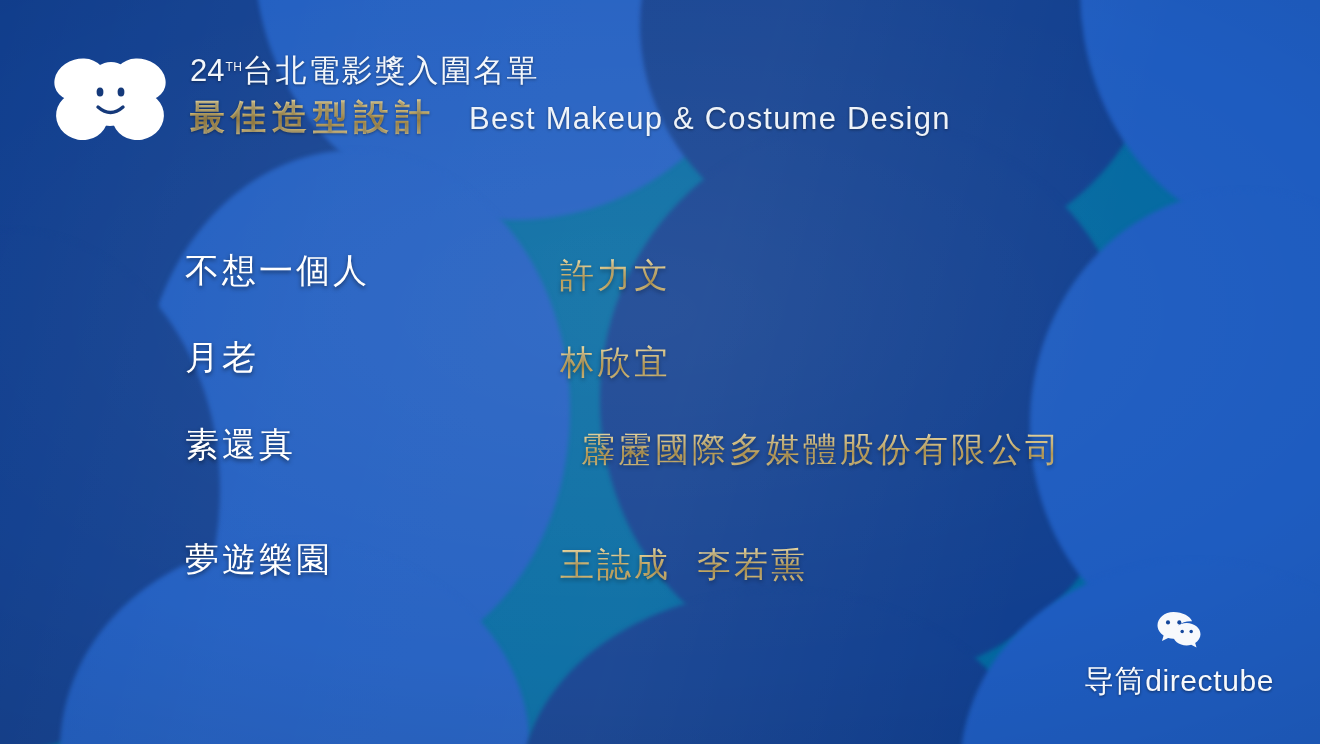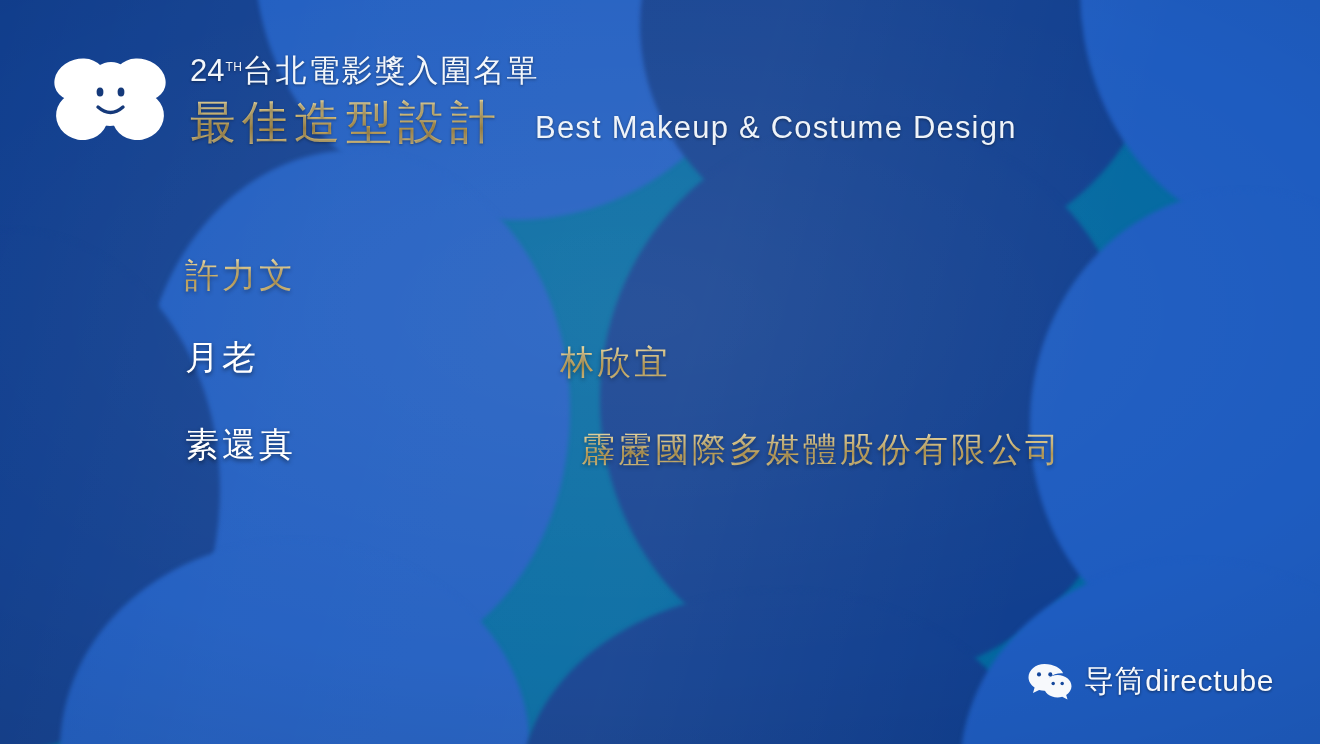--- a/index.html
+++ b/index.html
@@ -86,23 +86,23 @@
   .line-top-cn { margin-left:1px; letter-spacing:2px; }
 
   .line-sub {
     display:flex;
     align-items:baseline;
     margin-top:9px;
     line-height:1.12;
     white-space:nowrap;
   }
   .award-cn {
-    font-size:46px;
+    font-size:35px;
     letter-spacing:6px;
-    font-weight:normal;
+    font-weight:bold;
     background:linear-gradient(180deg,#f7e7ae 0%,#e3c97e 42%,#c9a85a 60%,#f0dda2 100%);
     -webkit-background-clip:text;
     background-clip:text;
     color:transparent;
     text-shadow:0 1px 3px rgba(0,0,0,0.35);
   }
   .award-en {
     font-size:31px;
     color:#eef3f9;
     letter-spacing:1.2px;
@@ -150,20 +150,21 @@
   .nm-gap { display:inline-block; width:26px; }
 
   
   .watermark {
     position:absolute;
     right:46px; bottom:42px;
     display:flex;
     align-items:center;
     gap:11px;
     opacity:0.97;
+    flex-direction:column;
   }
   .wechat-icon { width:46px; height:40px; flex:0 0 auto; }
   .wm-text {
     font-size:30px;
     color:#ffffff;
     letter-spacing:0.6px;
     text-shadow:0 1px 3px rgba(0,0,0,0.5);
     white-space:nowrap;
   }
 </style>
@@ -215,35 +216,40 @@
       </div>
       <div class="line-sub">
         <span class="award-cn">最佳造型設計</span>
         <span class="award-en">Best Makeup &amp; Costume Design</span>
       </div>
     </div>
   </div>
 
   <div class="nominees" id="nominee-list">
       <div class="nom-row">
+        <div class="film-title">不想一個人</div>
         <div class="nominee-names">
           <span class="nm-line">許力文</span>
         </div>
       </div>
       <div class="nom-row">
         <div class="film-title">月老</div>
         <div class="nominee-names">
           <span class="nm-line">林欣宜</span>
         </div>
       </div>
       <div class="nom-row spaced">
         <div class="film-title">素還真</div>
         <div class="nominee-names">
           <span class="nm-line">霹靂國際多媒體股份有限公司</span>
         </div>
+      </div>
+      <div class="nom-row">
+        <div class="film-title">夢遊樂園</div>
+        <div class="nominee-names"><span>王誌成</span><span class="nm-gap"></span><span>李若熏</span></div>
       </div>
     </div>
 
   <div class="watermark">
     <svg class="wechat-icon" viewBox="0 0 46 40">
       <g fill="#ffffff">
         <path d="M17.5 2C8.6 2 1.5 8 1.5 15.3c0 4.2 2.4 7.9 6.1 10.3L6 31l6.1-3.1c1.7.5 3.5.8 5.4.8l1.3-.04c-.5-1.3-.8-2.7-.8-4.2 0-7.3 7.3-13.2 16.3-13.2.6 0 1.2.03 1.8.09C34.4 6.3 26.7 2 17.5 2z"></path>
         <path d="M44.5 24.2c0-6.2-6.2-11.2-13.9-11.2s-13.9 5-13.9 11.2 6.2 11.2 13.9 11.2c1.6 0 3.2-.2 4.6-.6l5.3 2.7-1.3-4.6c3.2-2.1 5.3-5.2 5.3-8.7z"></path>
       </g>
       <circle cx="12" cy="12.4" r="2.05" fill="#14479b"></circle>

